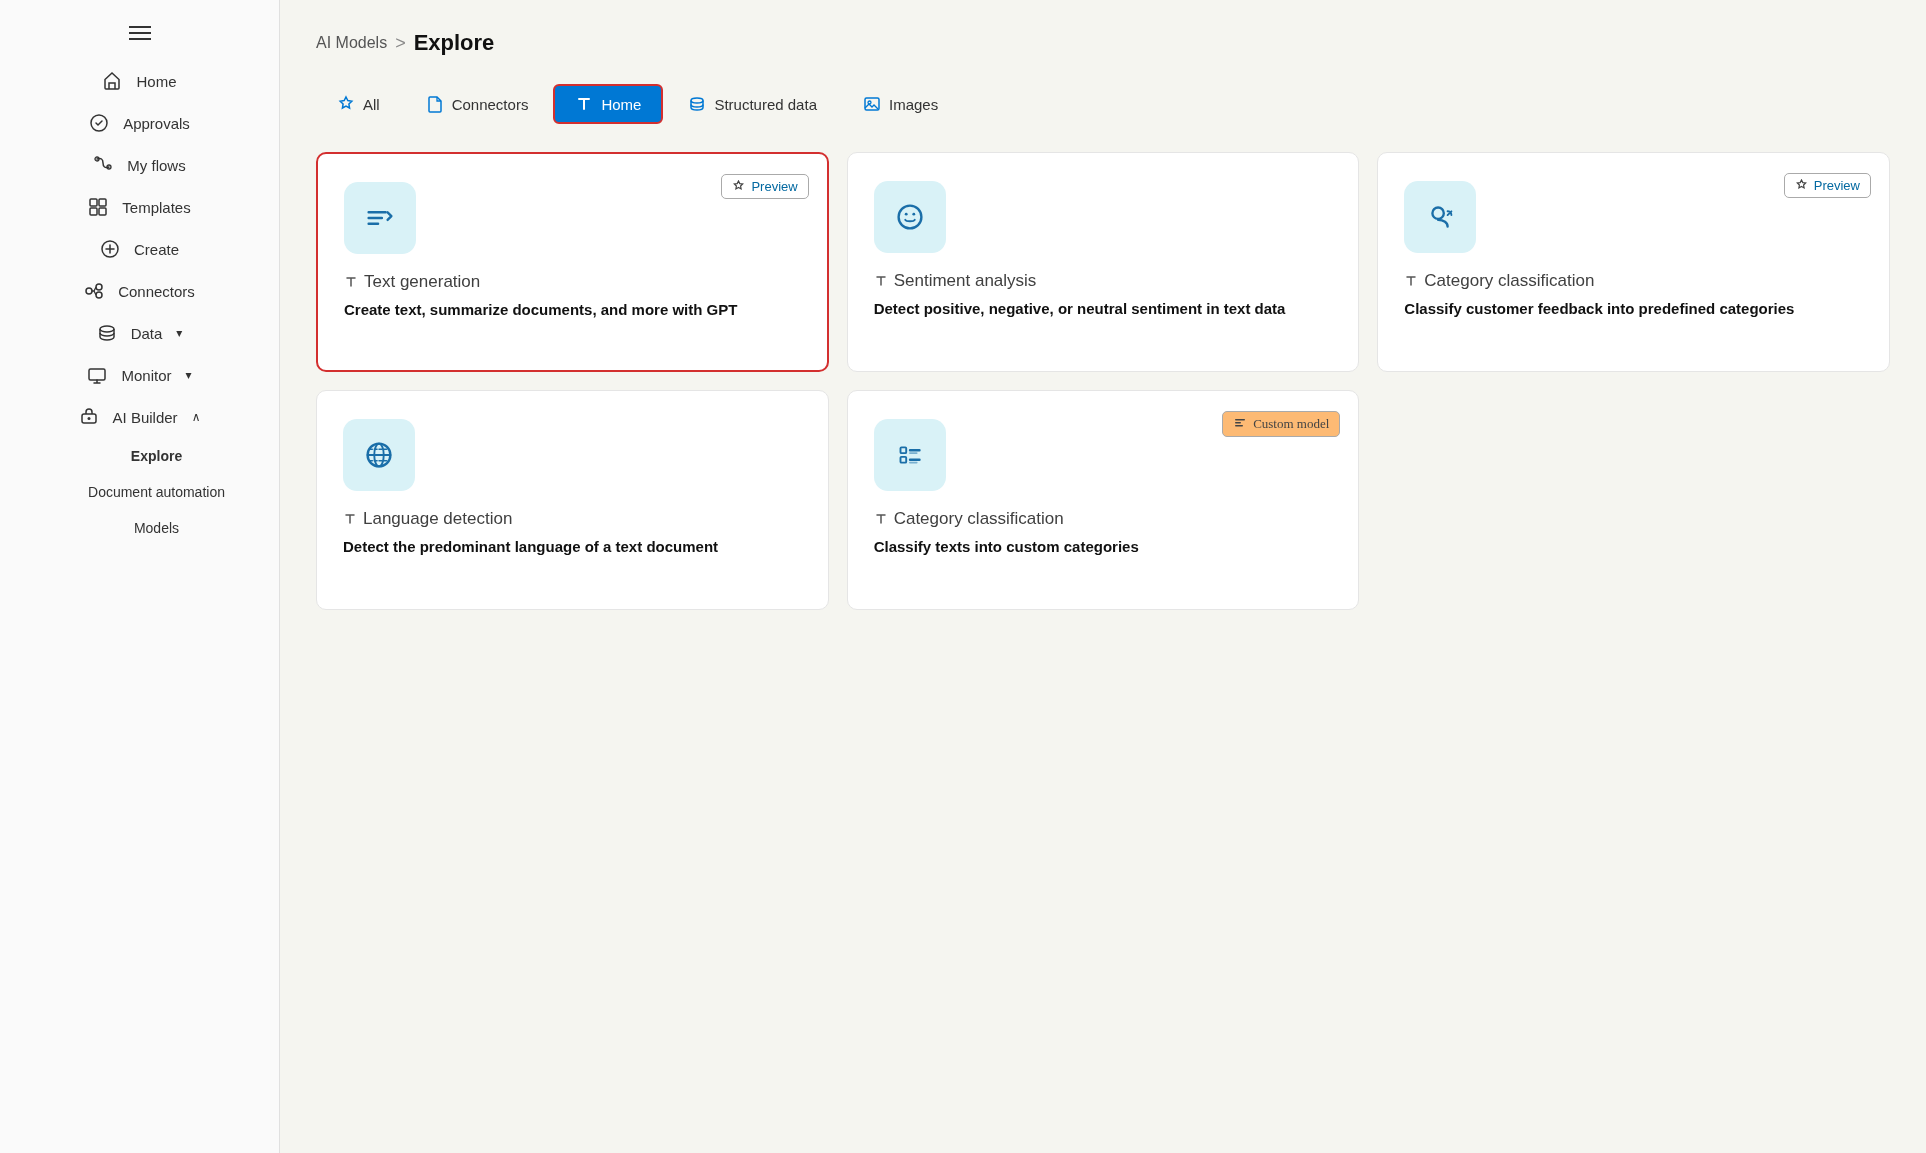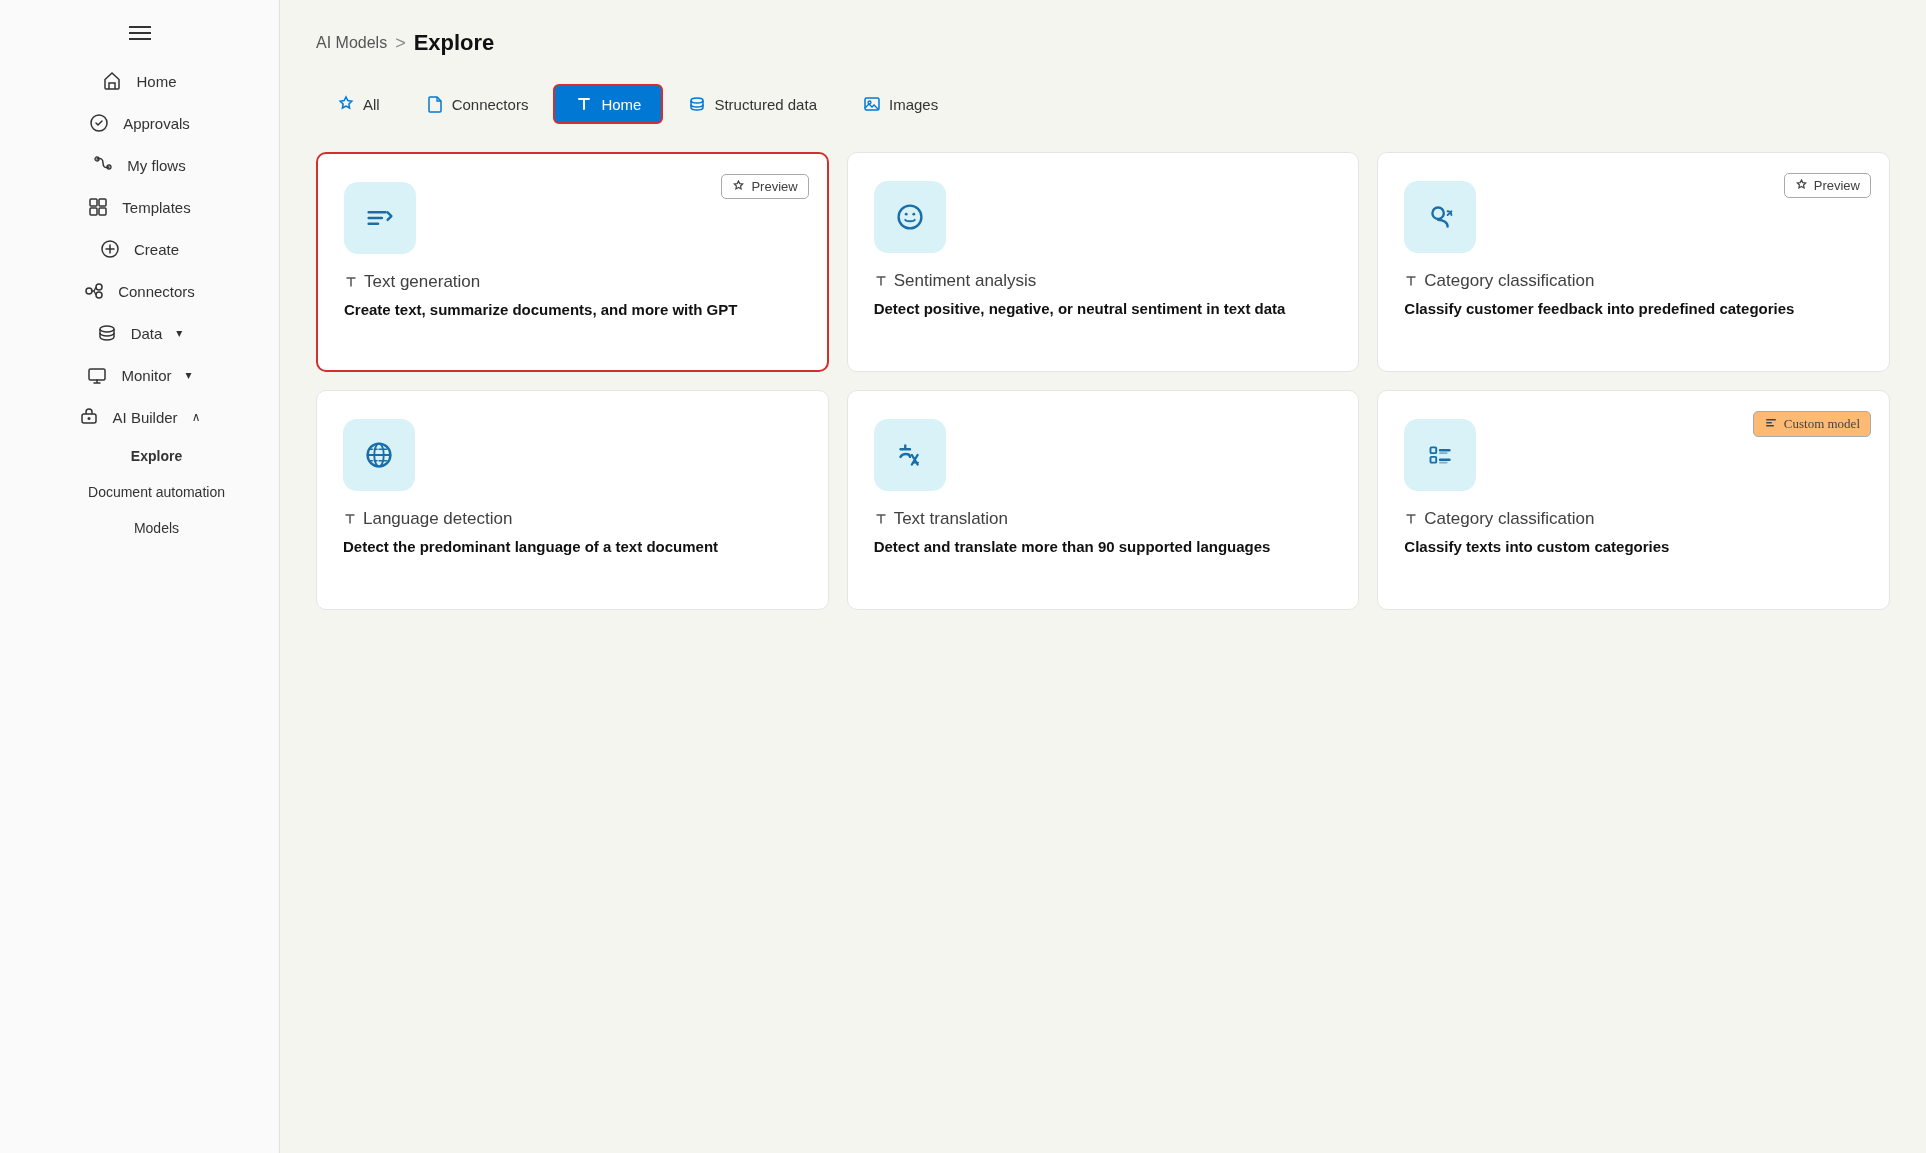--- a/index.html
+++ b/index.html
@@ -139,21 +139,21 @@
       position: absolute;
       top: 20px;
       right: 18px;
       display: flex;
       align-items: center;
       gap: 6px;
       border: 1.5px solid #aaa;
       border-radius: 5px;
       padding: 4px 10px;
       font-size: 13px;
-      color: #404040;
+      color: #0369a1;
       background: #fff;
       cursor: pointer;
     }
     .card-badge-custom {
       position: absolute;
       top: 20px;
       right: 18px;
       display: flex;
       align-items: flex-start;
       gap: 6px;
@@ -429,37 +429,20 @@
       </div>
       <div class="card-type">
         <svg width="14" height="14" viewBox="0 0 14 14" fill="none">
             <path d="M3 3h8M7 3v8" stroke="#555" stroke-width="1.5" stroke-linecap="round"></path>
           </svg>
         <span>Language detection</span>
       </div>
       <div class="card-title">Detect the predominant language of a text document</div>
     </div>
 
-    <div class="card">
-      <div class="card-icon-wrap">
-        <svg width="40" height="40" viewBox="0 0 40 40" fill="none">
-          <path d="M10 14h10M15 14v-4" stroke="#1a6ea8" stroke-width="2.5" stroke-linecap="round"></path>
-          <path d="M10 22c2-4 10-4 10 0" stroke="#1a6ea8" stroke-width="2.5" stroke-linecap="round" fill="none"></path>
-          <path d="M22 20l6 10M28 20l-6 10" stroke="#1a6ea8" stroke-width="2.5" stroke-linecap="round"></path>
-          <path d="M23.5 28h5" stroke="#1a6ea8" stroke-width="2" stroke-linecap="round"></path>
-        </svg>
-      </div>
-      <div class="card-type">
-        <svg width="14" height="14" viewBox="0 0 14 14" fill="none">
-            <path d="M3 3h8M7 3v8" stroke="#555" stroke-width="1.5" stroke-linecap="round"></path>
-          </svg>
-        <span>Text translation</span>
-      </div>
-      <div class="card-title">Detect and translate more than 90 supported languages</div>
-    </div>
 
     <div class="card">
       <div class="card-badge-custom">
         <svg width="14" height="14" viewBox="0 0 14 14" fill="none">
             <rect x="2" y="3" width="10" height="1.5" rx="0.75" fill="#444"></rect>
             <rect x="2" y="6" width="6" height="1.5" rx="0.75" fill="#444"></rect>
             <rect x="2" y="9" width="8" height="1.5" rx="0.75" fill="#444"></rect>
           </svg>
         <span>Custom model</span>
       </div>

